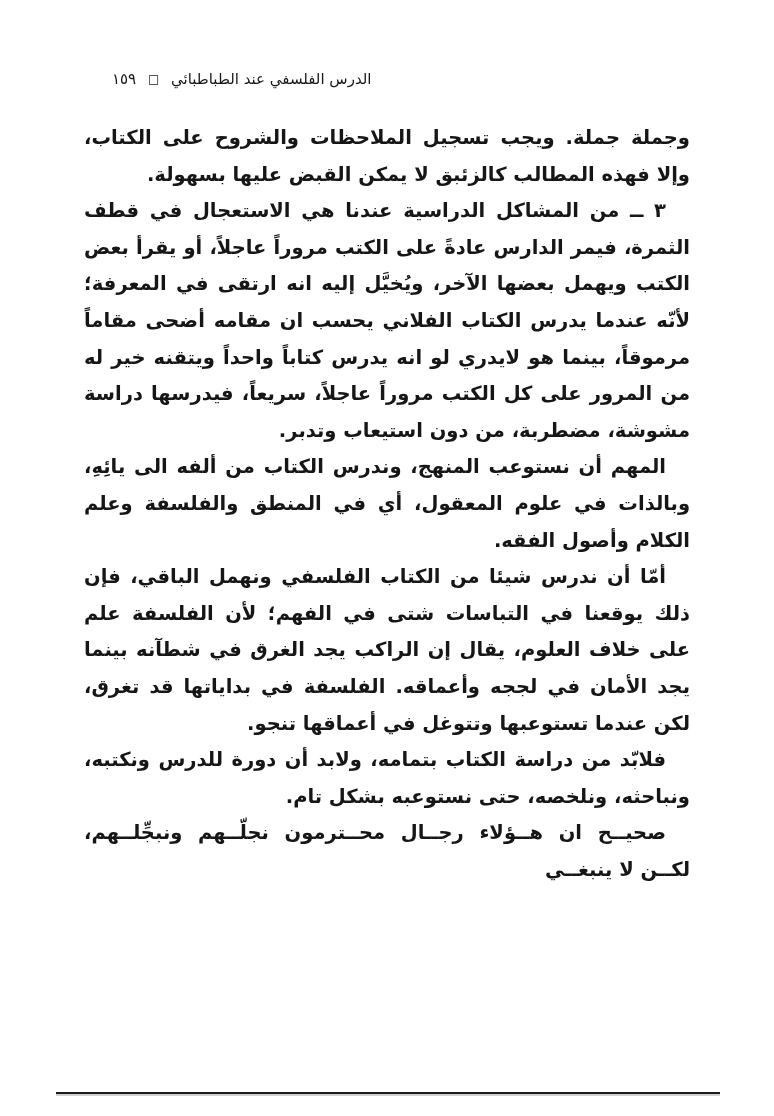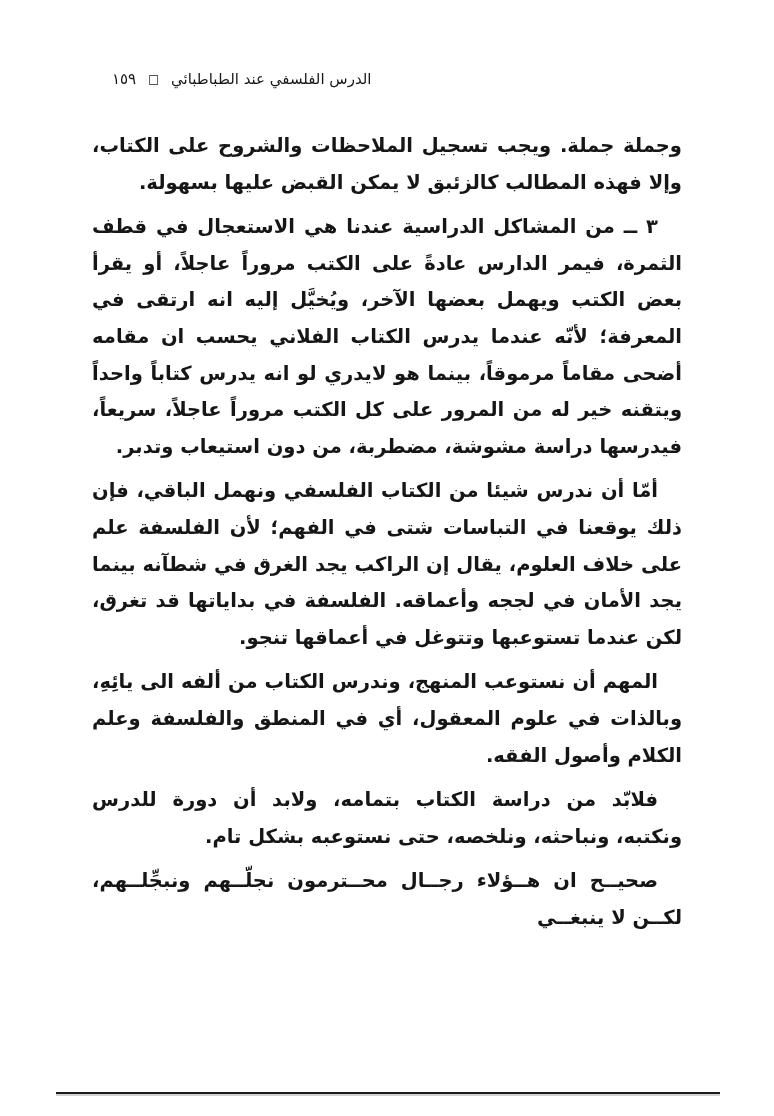--- a/index.html
+++ b/index.html
@@ -39,21 +39,21 @@
     top: 120px;
     right: 84px;
     left: 84px;
     direction: rtl;
     text-align: justify;
     font-size: 19.5px;
     font-weight: 700;
     line-height: 36.6px;
   }
   .para {
-    margin: 8px;
+    margin: 0;
     padding: 0;
   }
   .para.indent {
     text-indent: 24px;
   }
   .bottom-rule {
     position: absolute;
     top: 1092px;
     left: 56px;
     right: 54px;
@@ -69,21 +69,21 @@
 
   <header class="page-header">
     <span>الدرس الفلسفي عند الطباطبائي</span>
     <span class="sep">□</span>
     <span>١٥٩</span>
   </header>
 
   <main class="page-body">
     <p class="para">وجملة جملة. ويجب تسجيل الملاحظات والشروح على الكتاب، وإلا فهذه المطالب كالزئبق لا يمكن القبض عليها بسهولة.</p>
     <p class="para indent">٣ ــ من المشاكل الدراسية عندنا هي الاستعجال في قطف الثمرة، فيمر الدارس عادةً على الكتب مروراً عاجلاً، أو يقرأ بعض الكتب ويهمل بعضها الآخر، ويُخيَّل إليه انه ارتقى في المعرفة؛ لأنّه عندما يدرس الكتاب الفلاني يحسب ان مقامه أضحى مقاماً مرموقاً، بينما هو لايدري لو انه يدرس كتاباً واحداً ويتقنه خير له من المرور على كل الكتب مروراً عاجلاً، سريعاً، فيدرسها دراسة مشوشة، مضطربة، من دون استيعاب وتدبر.</p>
+    <p class="para indent">المهم أن نستوعب المنهج، وندرس الكتاب من ألفه الى يائِهِ، وبالذات في علوم المعقول، أي في المنطق والفلسفة وعلم الكلام وأصول الفقه.</p>
     <p class="para indent">أمّا أن ندرس شيئا من الكتاب الفلسفي ونهمل الباقي، فإن ذلك يوقعنا في التباسات شتى في الفهم؛ لأن الفلسفة علم على خلاف العلوم، يقال إن الراكب يجد الغرق في شطآنه بينما يجد الأمان في لججه وأعماقه. الفلسفة في بداياتها قد تغرق، لكن عندما تستوعبها وتتوغل في أعماقها تنجو.</p>
-    <p class="para indent">المهم أن نستوعب المنهج، وندرس الكتاب من ألفه الى يائِهِ، وبالذات في علوم المعقول، أي في المنطق والفلسفة وعلم الكلام وأصول الفقه.</p>
     <p class="para indent">فلابّد من دراسة الكتاب بتمامه، ولابد أن دورة للدرس ونكتبه، ونباحثه، ونلخصه، حتى نستوعبه بشكل تام.</p>
     <p class="para indent">صحيــح ان هــؤلاء رجــال محــترمون نجلّــهم ونبجِّلــهم، لكــن لا ينبغــي</p>
   </main>
 
   <div class="bottom-rule"></div>
 
 </div>
 
 </body></html>

